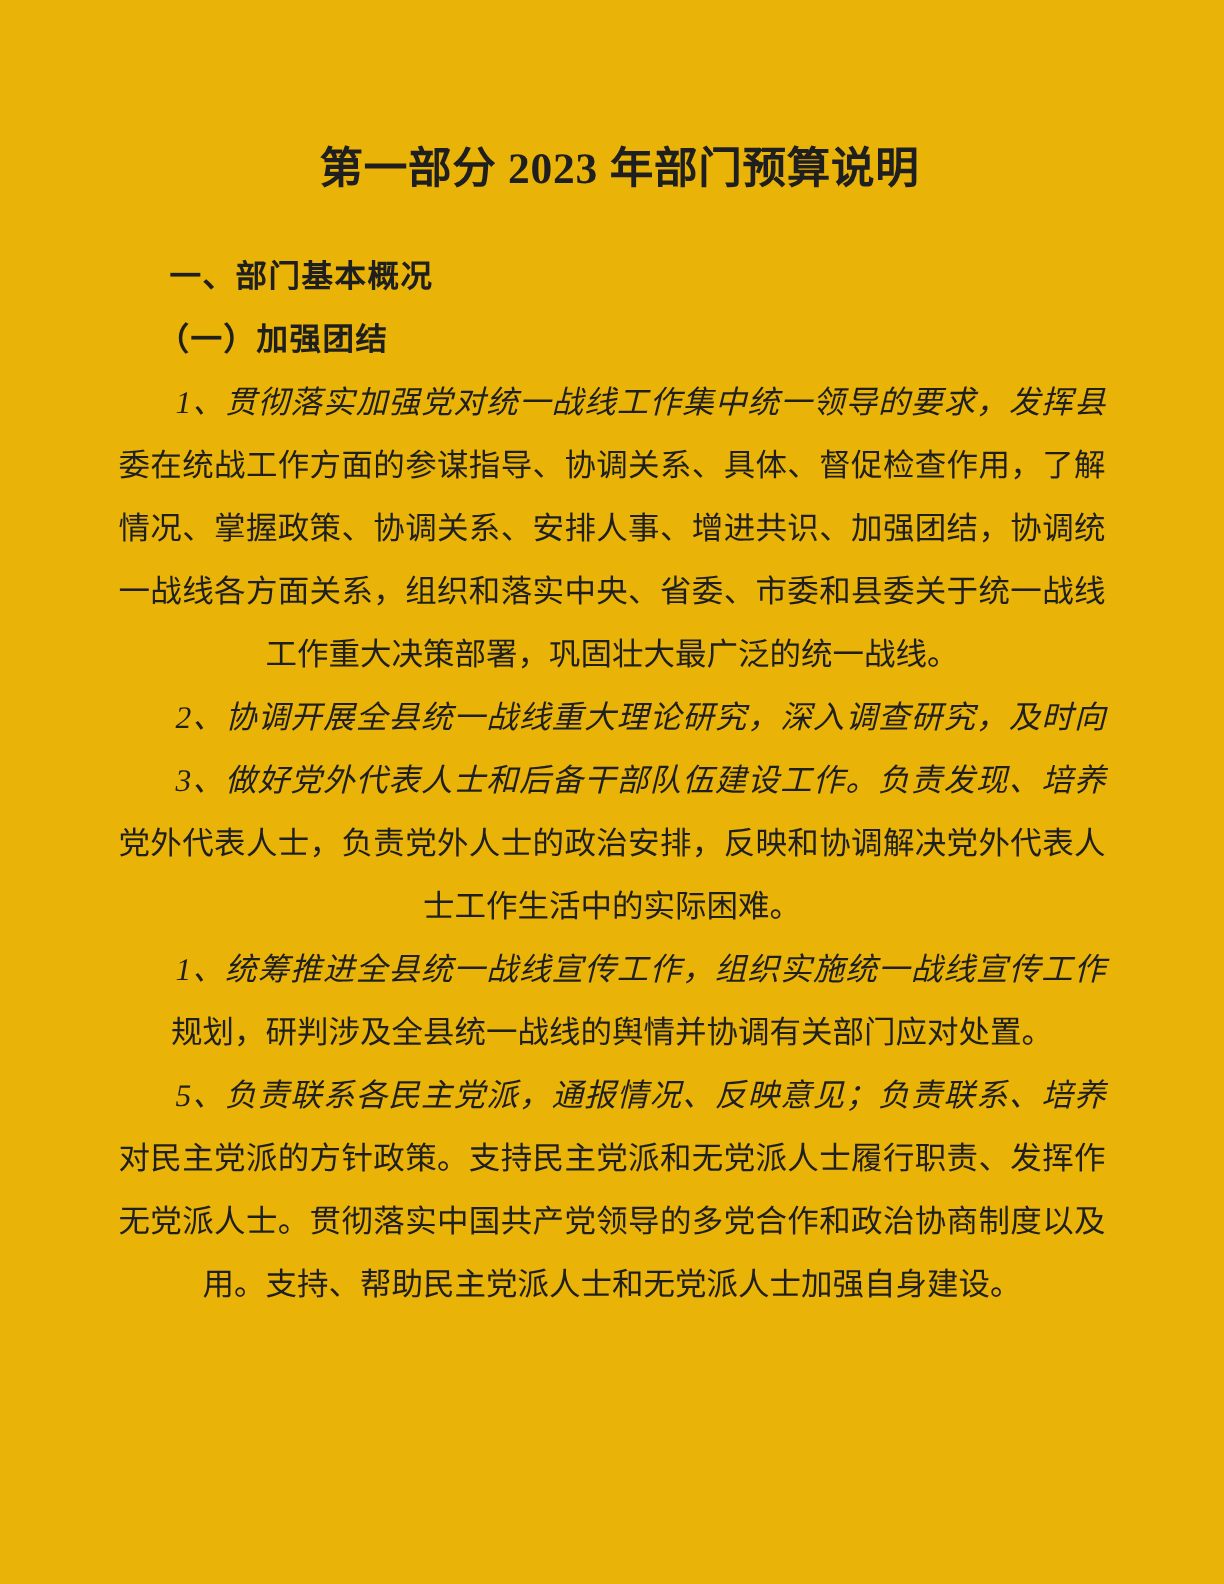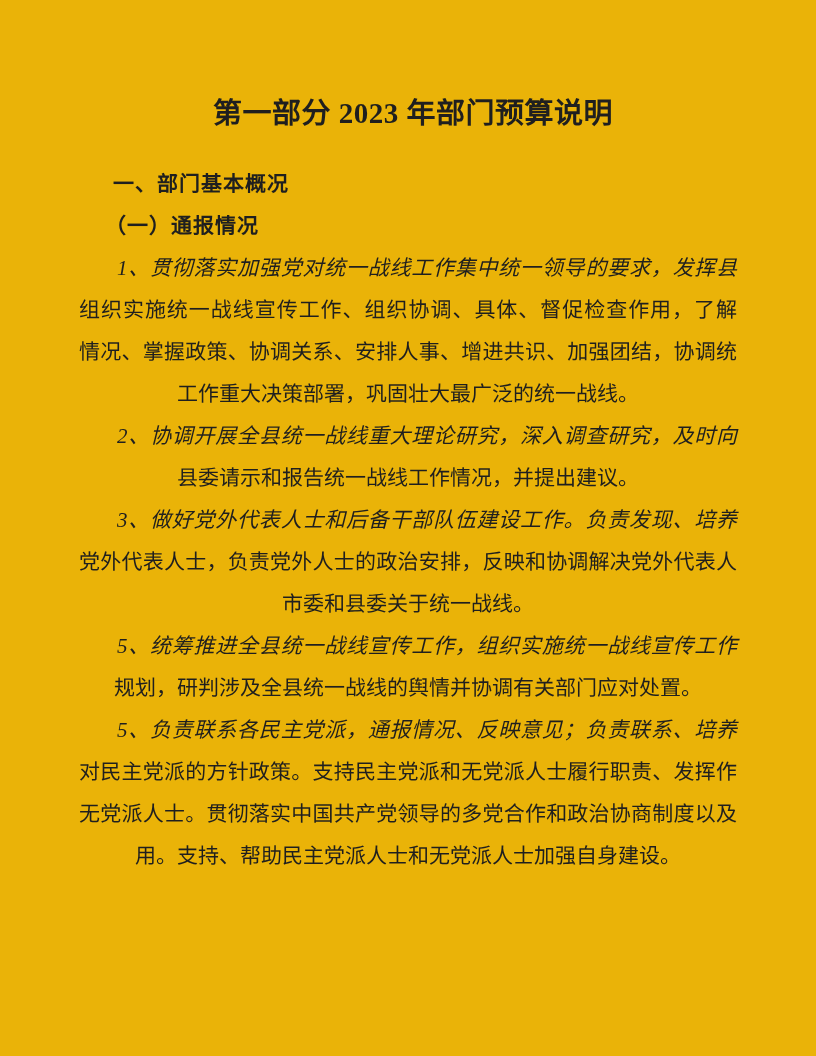--- a/index.html
+++ b/index.html
@@ -67,32 +67,32 @@
   }
 </style>
 </head>
 <body>
 
 <div class="page">
   <h1 class="doc-title">第一部分 2023 年部门预算说明</h1>
 
   <div class="content">
     <div class="line heading-1">一、部门基本概况</div>
-    <div class="line heading-2">（一）通报情况</div>
+    <div class="line heading-2">（一）加强团结</div>
     <div>
         <div class="line body-line indent fill">1、贯彻落实加强党对统一战线工作集中统一领导的要求，发挥县</div>
-        <div class="line body-line fill">组织实施统一战线宣传工作、组织协调、具体、督促检查作用，了解</div>
+        <div class="line body-line fill">委在统战工作方面的参谋指导、协调关系、具体、督促检查作用，了解</div>
         <div class="line body-line fill">情况、掌握政策、协调关系、安排人事、增进共识、加强团结，协调统</div>
+        <div class="line body-line fill">一战线各方面关系，组织和落实中央、省委、市委和县委关于统一战线</div>
         <div class="line body-line">工作重大决策部署，巩固壮大最广泛的统一战线。</div>
         <div class="line body-line indent fill">2、协调开展全县统一战线重大理论研究，深入调查研究，及时向</div>
-        <div class="line body-line">县委请示和报告统一战线工作情况，并提出建议。</div>
         <div class="line body-line indent fill">3、做好党外代表人士和后备干部队伍建设工作。负责发现、培养</div>
         <div class="line body-line fill">党外代表人士，负责党外人士的政治安排，反映和协调解决党外代表人</div>
-        <div class="line body-line">市委和县委关于统一战线。</div>
-        <div class="line body-line indent fill">5、统筹推进全县统一战线宣传工作，组织实施统一战线宣传工作</div>
+        <div class="line body-line">士工作生活中的实际困难。</div>
+        <div class="line body-line indent fill">1、统筹推进全县统一战线宣传工作，组织实施统一战线宣传工作</div>
         <div class="line body-line">规划，研判涉及全县统一战线的舆情并协调有关部门应对处置。</div>
         <div class="line body-line indent fill">5、负责联系各民主党派，通报情况、反映意见；负责联系、培养</div>
         <div class="line body-line fill">对民主党派的方针政策。支持民主党派和无党派人士履行职责、发挥作</div>
         <div class="line body-line fill">无党派人士。贯彻落实中国共产党领导的多党合作和政治协商制度以及</div>
         <div class="line body-line">用。支持、帮助民主党派人士和无党派人士加强自身建设。</div>
       </div>
   </div>
 </div>
 
 </body></html>

